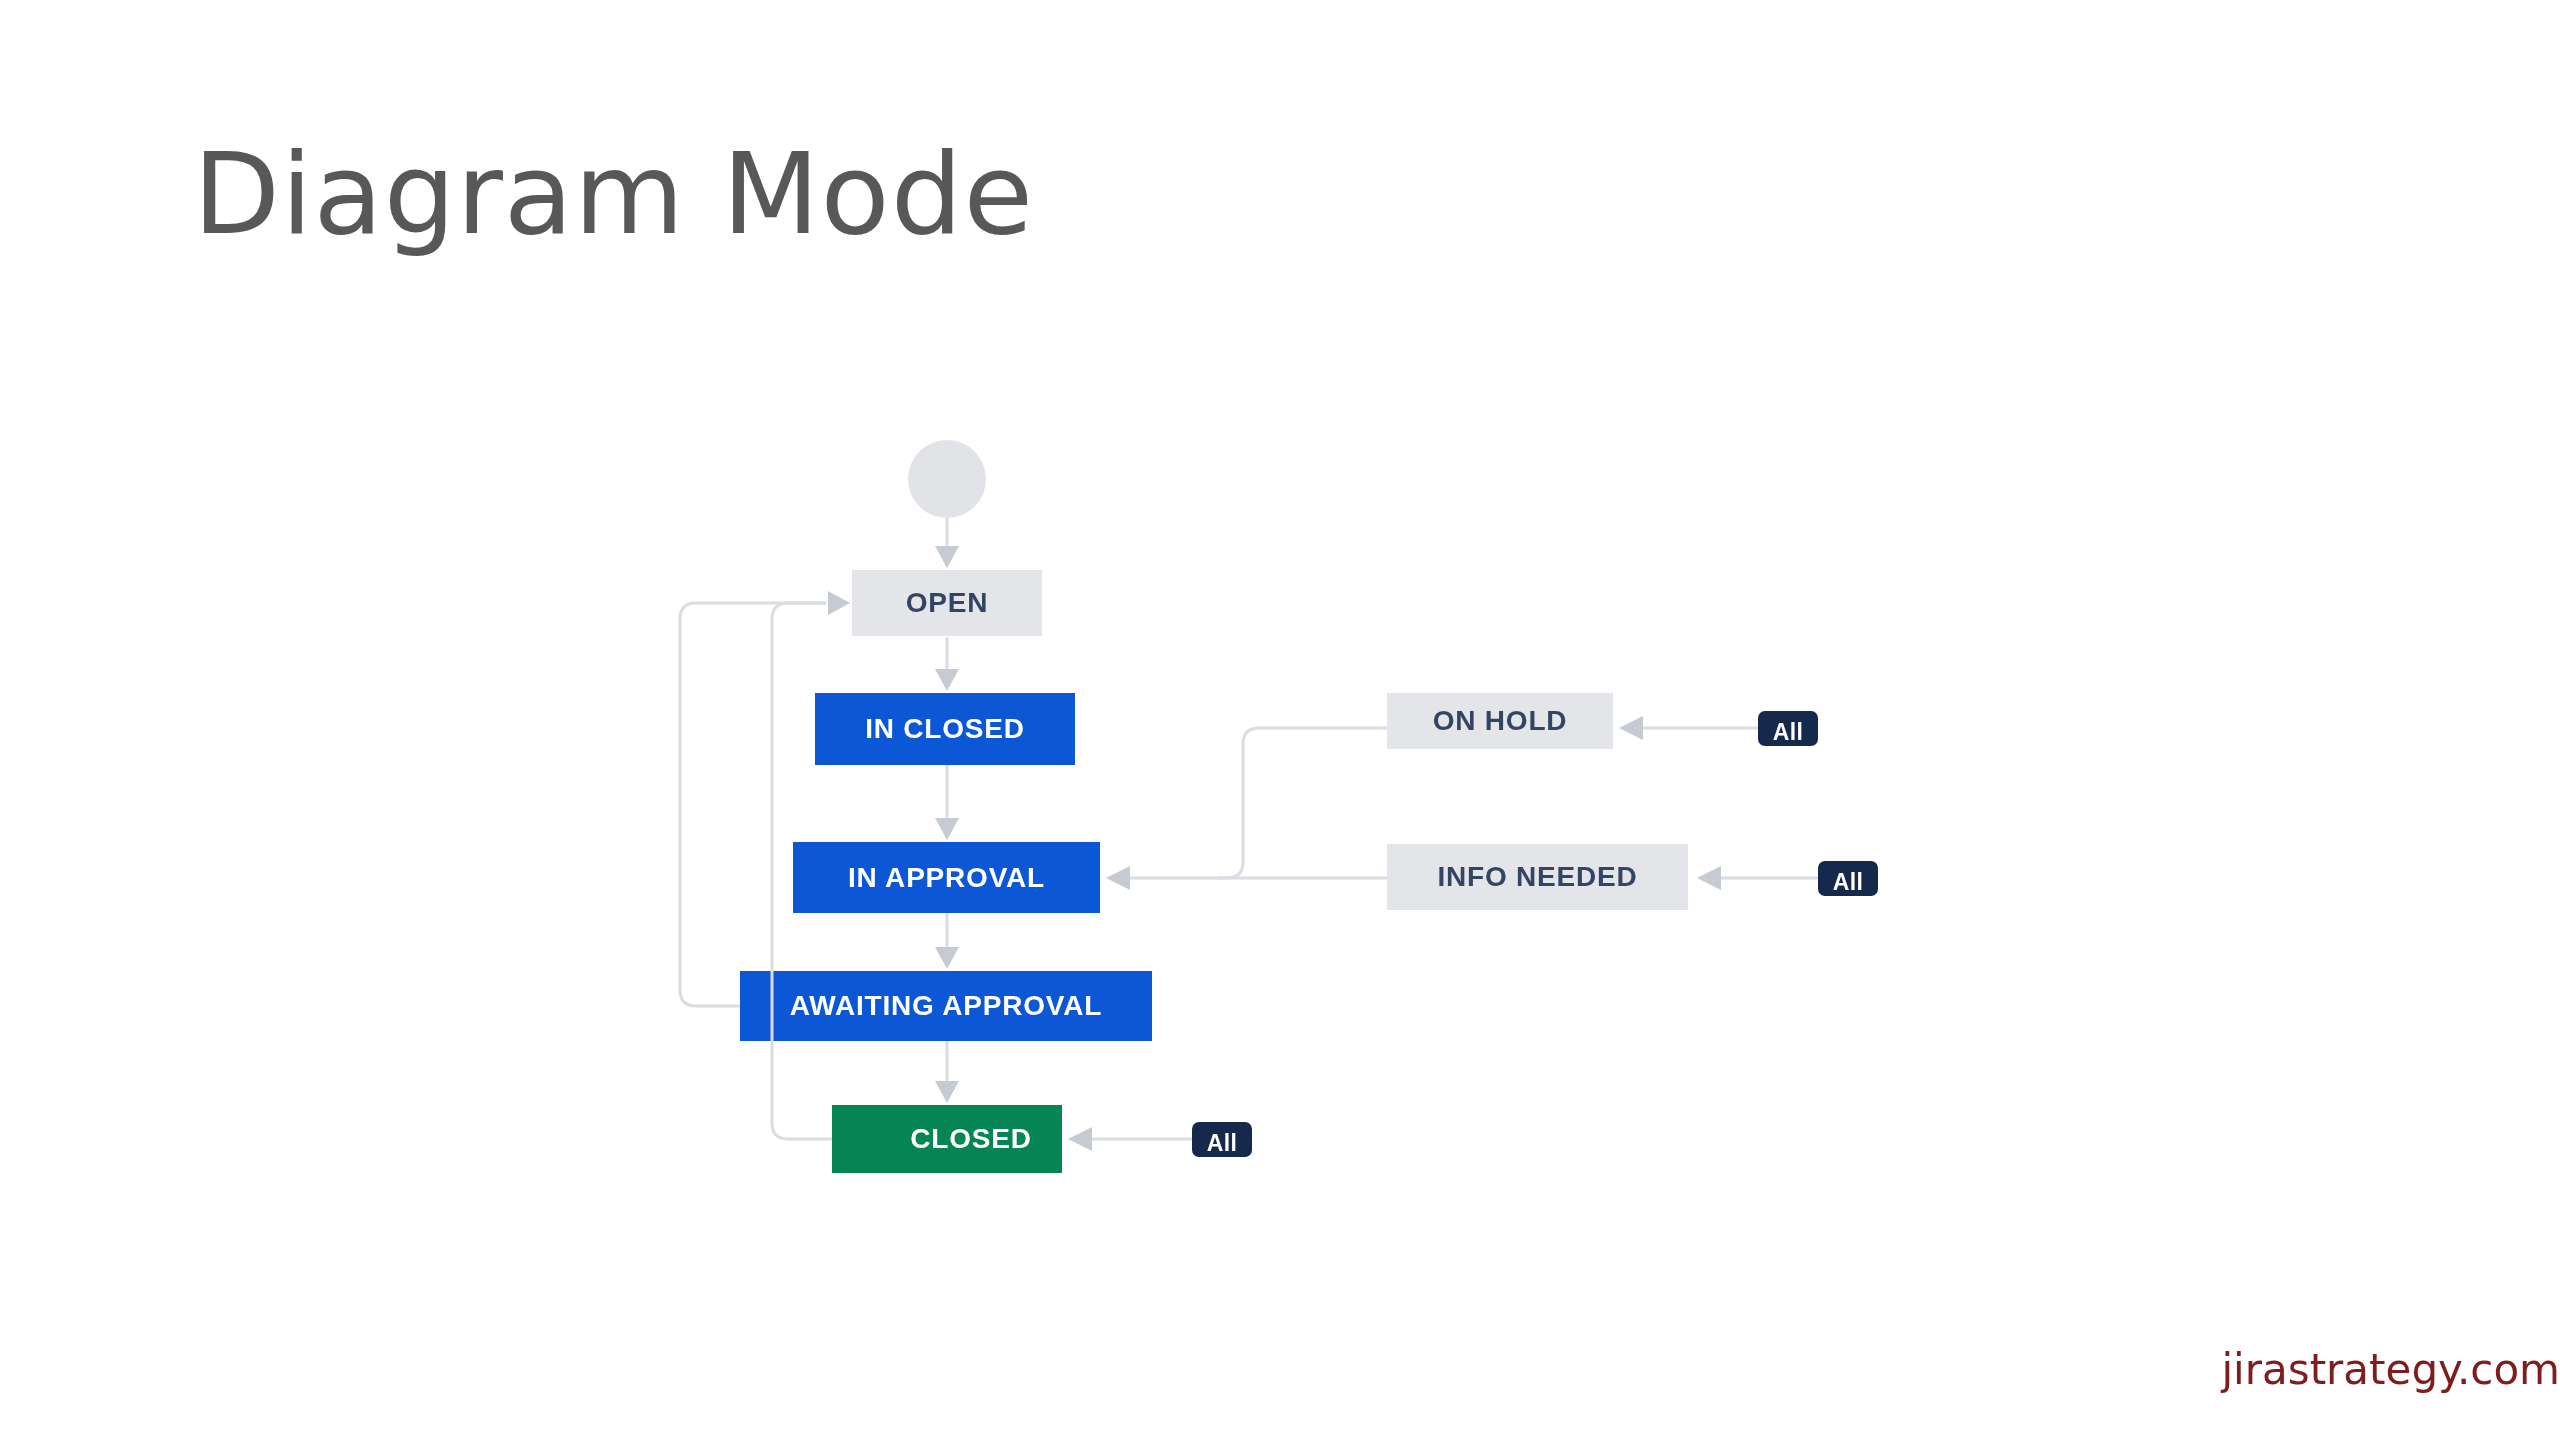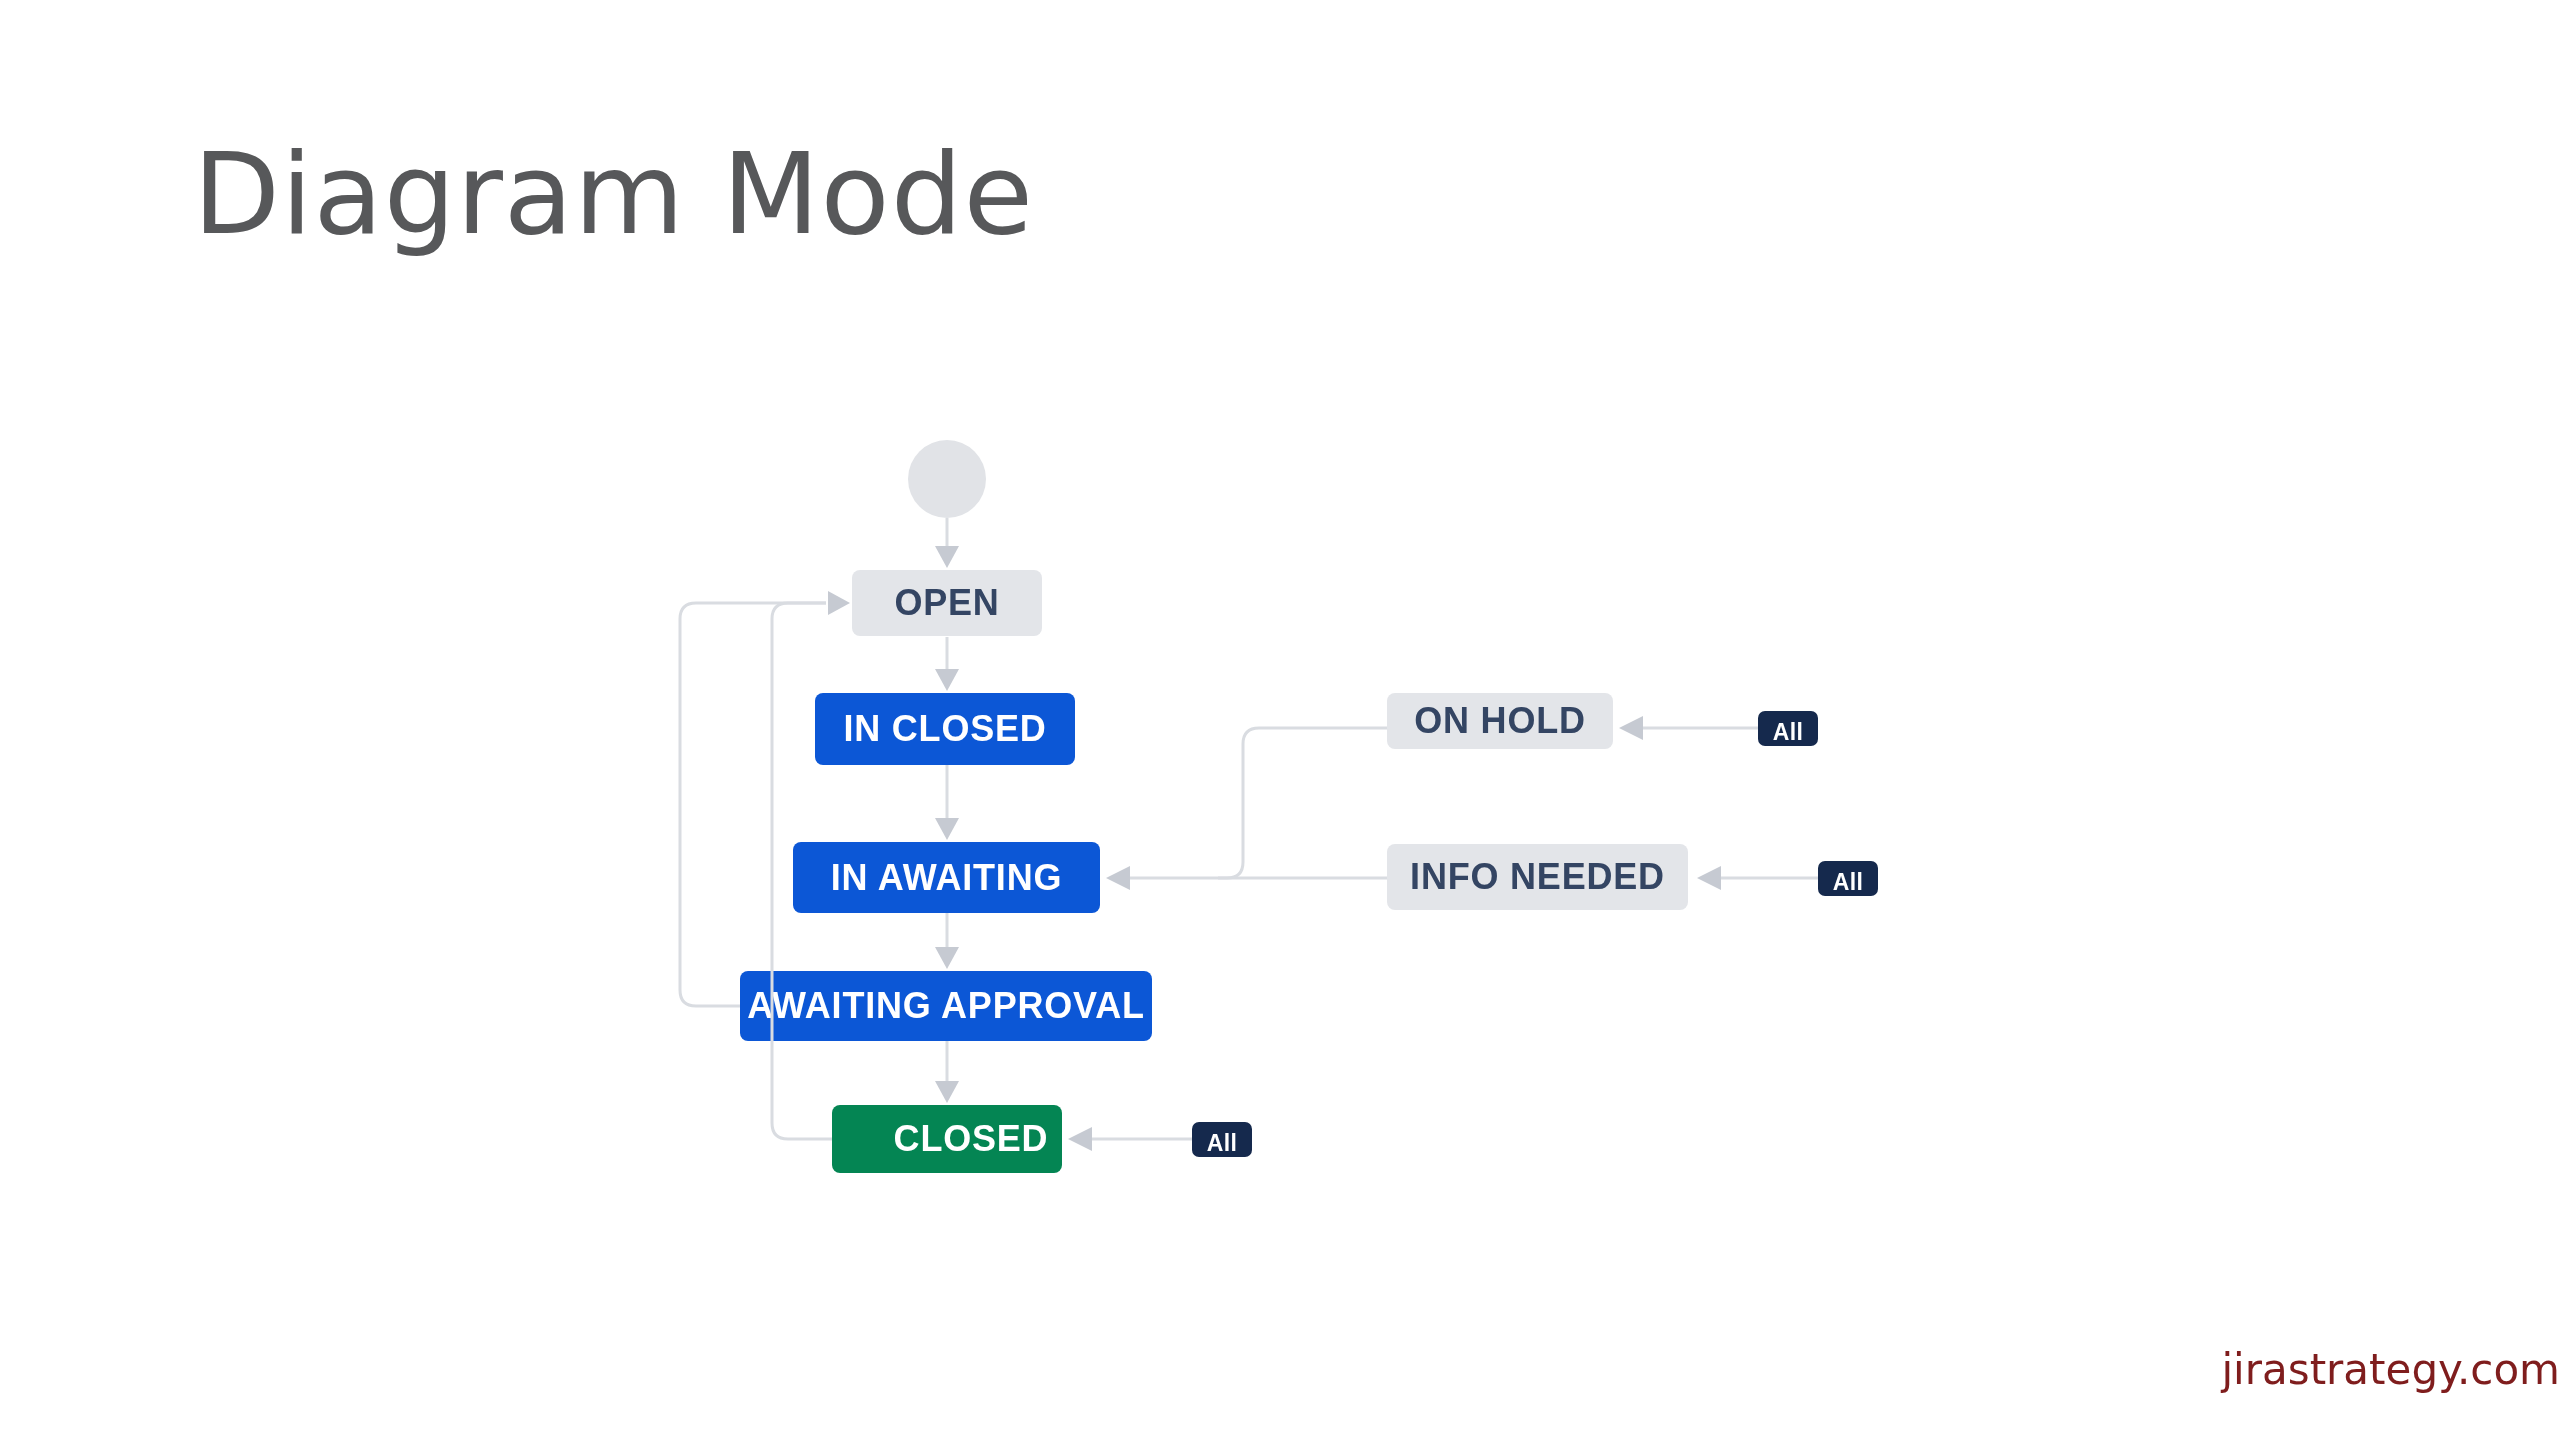--- a/index.html
+++ b/index.html
@@ -43,23 +43,23 @@
     height: 78px;
     border-radius: 50%;
     background: #e1e3e7;
   }
 
   .node {
     position: absolute;
     display: flex;
     align-items: center;
     justify-content: center;
-    border-radius: 8px;
+    border-radius: 0;
     font-weight: bold;
-    font-size: 36px;
+    font-size: 28px;
     letter-spacing: 0.8px;
     white-space: nowrap;
     box-sizing: border-box;
   }
   .node.gray  { background: #e3e5e9; color: #344563; }
   .node.blue  { background: #0c57d6; color: #ffffff; }
   .node.green { background: #048553; color: #ffffff; padding-left: 48px; }
 
   #node-open              { left: 852px;  top: 570px;  width: 190px; height: 66px; }
   #node-in-review         { left: 815px;  top: 693px;  width: 260px; height: 72px; }
@@ -111,21 +111,21 @@
 
   <div class="node gray" id="node-open">
     <span>OPEN</span>
   </div>
 
   <div class="node blue" id="node-in-review">
     <span>IN CLOSED</span>
   </div>
 
   <div class="node blue" id="node-in-progress">
-    <span>IN AWAITING</span>
+    <span>IN APPROVAL</span>
   </div>
 
   <div class="node blue" id="node-awaiting-approval">
     <span>AWAITING APPROVAL</span>
   </div>
 
   <div class="node green" id="node-closed">
     <span>CLOSED</span>
   </div>
 

